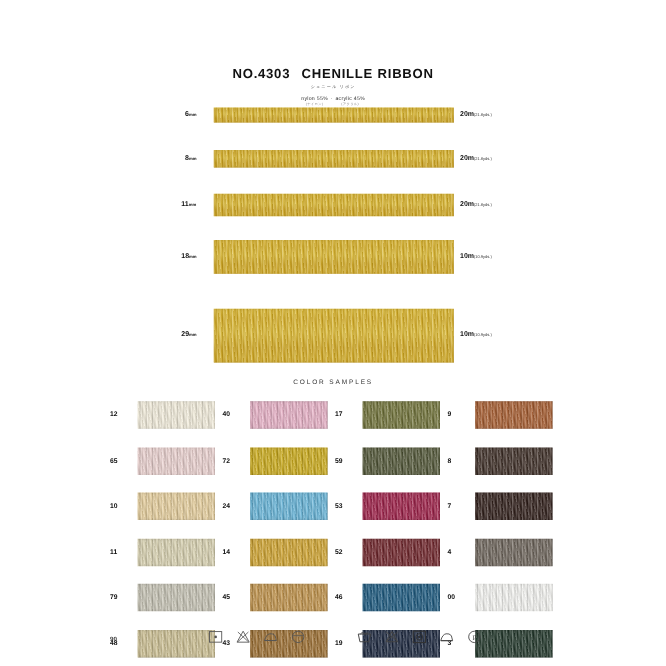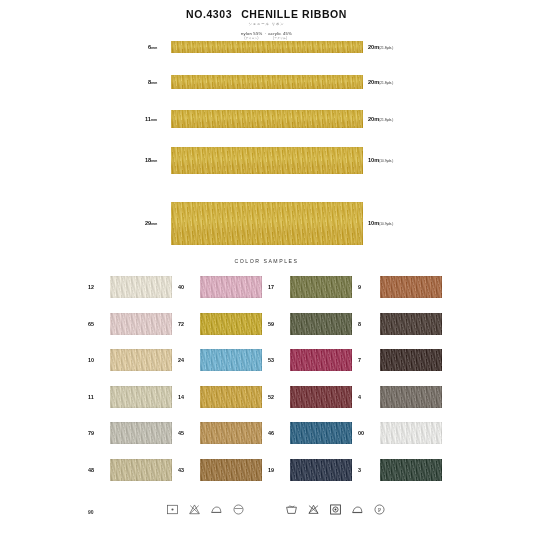--- a/index.html
+++ b/index.html
@@ -4,21 +4,21 @@
 <style>
   html,body{margin:0;padding:0;}
   body{
     width:533px;height:533px;
     background:#ffffff;
     font-family:"Liberation Sans", sans-serif;
     color:#1a1a1a;
     overflow:hidden;
     position:relative;
   }
-  .page{position:absolute;inset:0;}
+  .page{position:absolute;inset:0;margin-top:45px;}
 
   
   .header{position:absolute;left:0;right:0;top:8px;text-align:center;}
   .title{
     font-size:10.5px;font-weight:bold;letter-spacing:.6px;
     color:#111;white-space:nowrap;
   }
   .title .gap{display:inline-block;width:9px;}
   .title-jp{
     font-size:3.3px;letter-spacing:.9px;color:#555;

